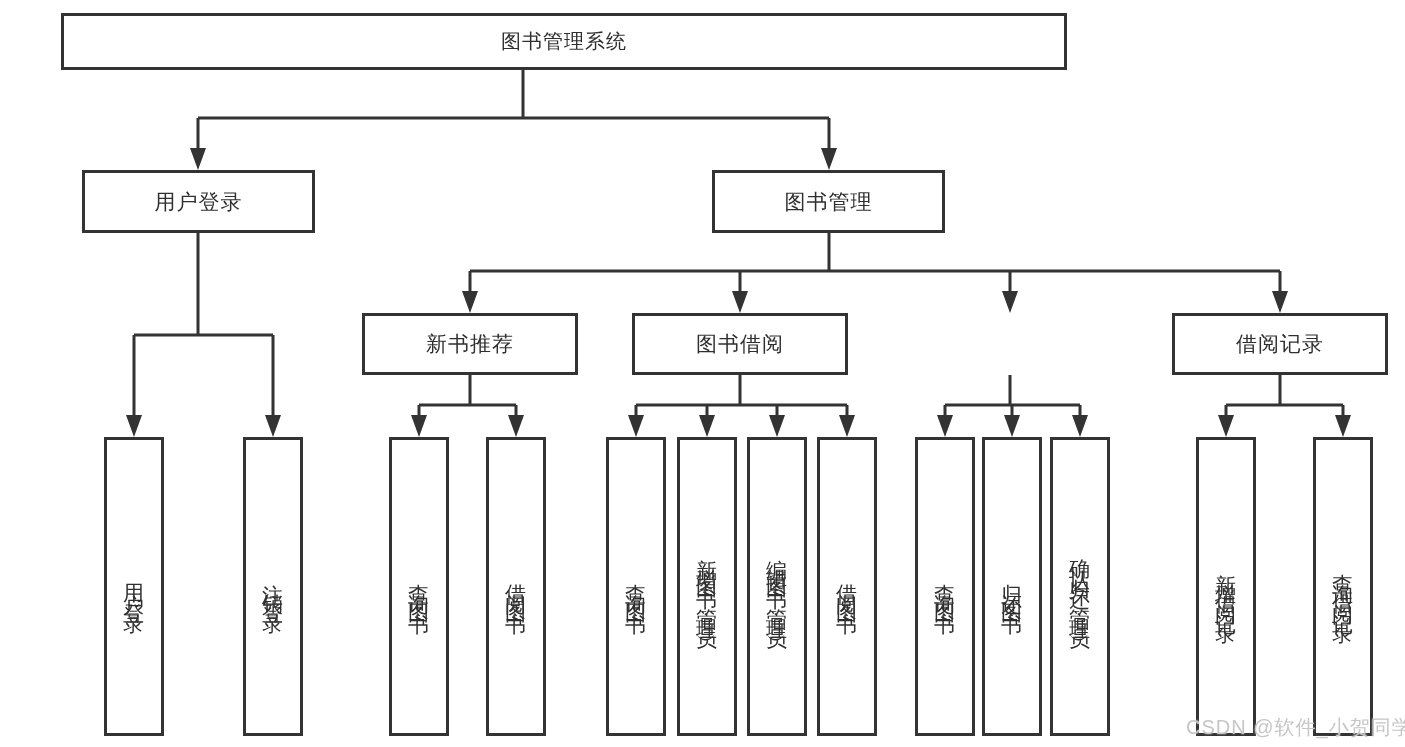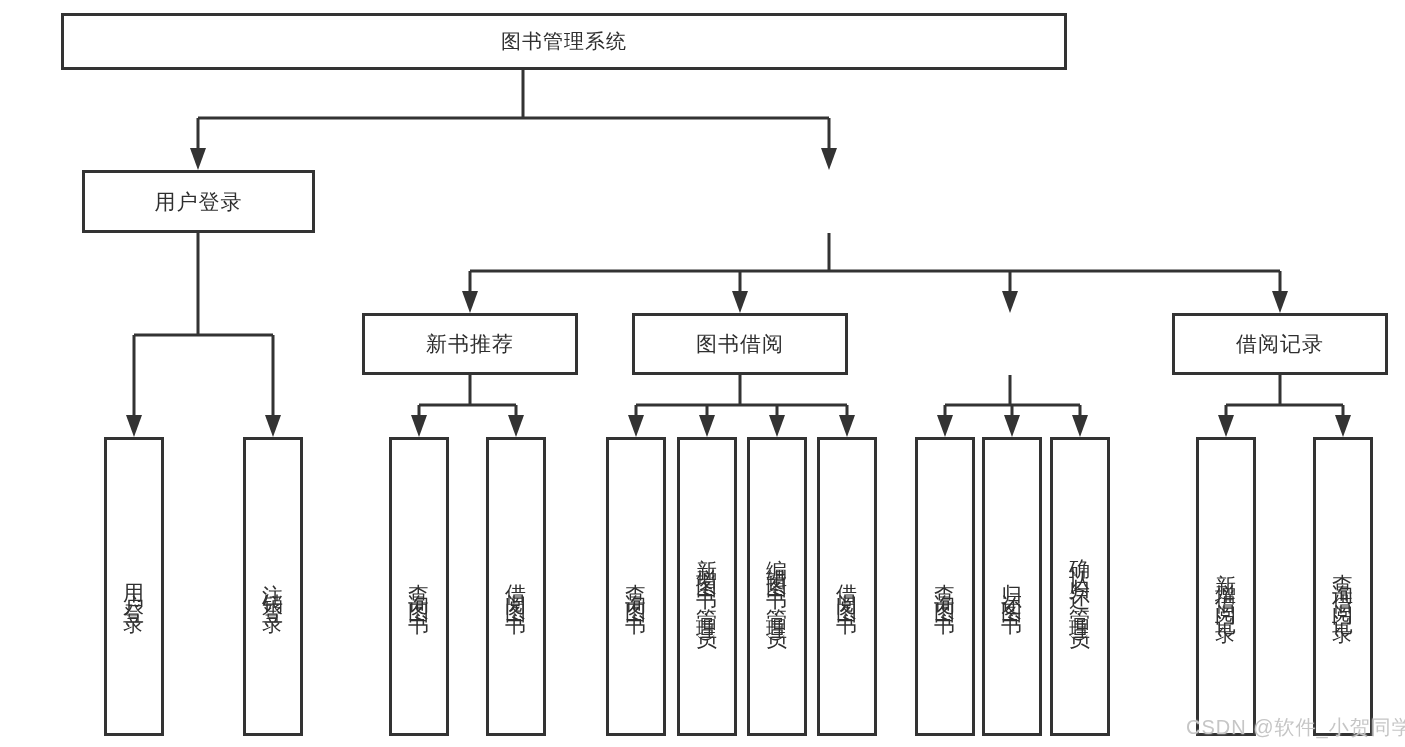--- a/index.html
+++ b/index.html
@@ -85,20 +85,21 @@
       <polygon points="1004,415 1020,415 1012,437"></polygon>
       <polygon points="1072,415 1088,415 1080,437"></polygon>
       <polygon points="1218,415 1234,415 1226,437"></polygon>
       <polygon points="1335,415 1351,415 1343,437"></polygon>
     </g>
   </svg>
 
   <div class="node h-node n-root">图书管理系统</div>
 
   <div class="node h-node n-user-login">用户登录</div>
+  <div class="node h-node n-book-mgmt">图书管理</div>
 
   <div class="node h-node l2 n-newbook">新书推荐</div>
   <div class="node h-node l2 n-borrowing">图书借阅</div>
   <div class="node h-node l2 n-records">借阅记录</div>
 
   <div class="node v-node leaf lf-1">用户登录</div>
   <div class="node v-node leaf lf-2">注销登录</div>
 
   <div class="node v-node leaf lf-3">查询图书</div>
   <div class="node v-node leaf lf-4">借阅图书</div>

